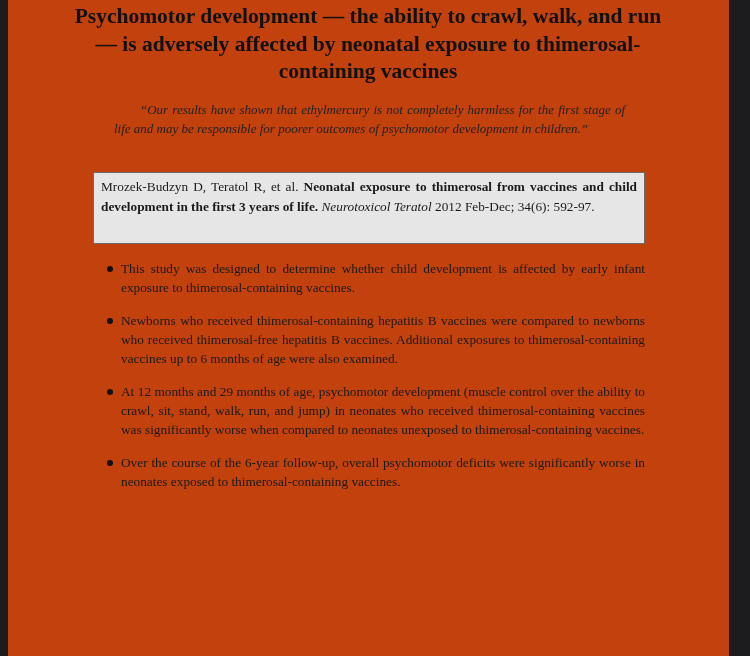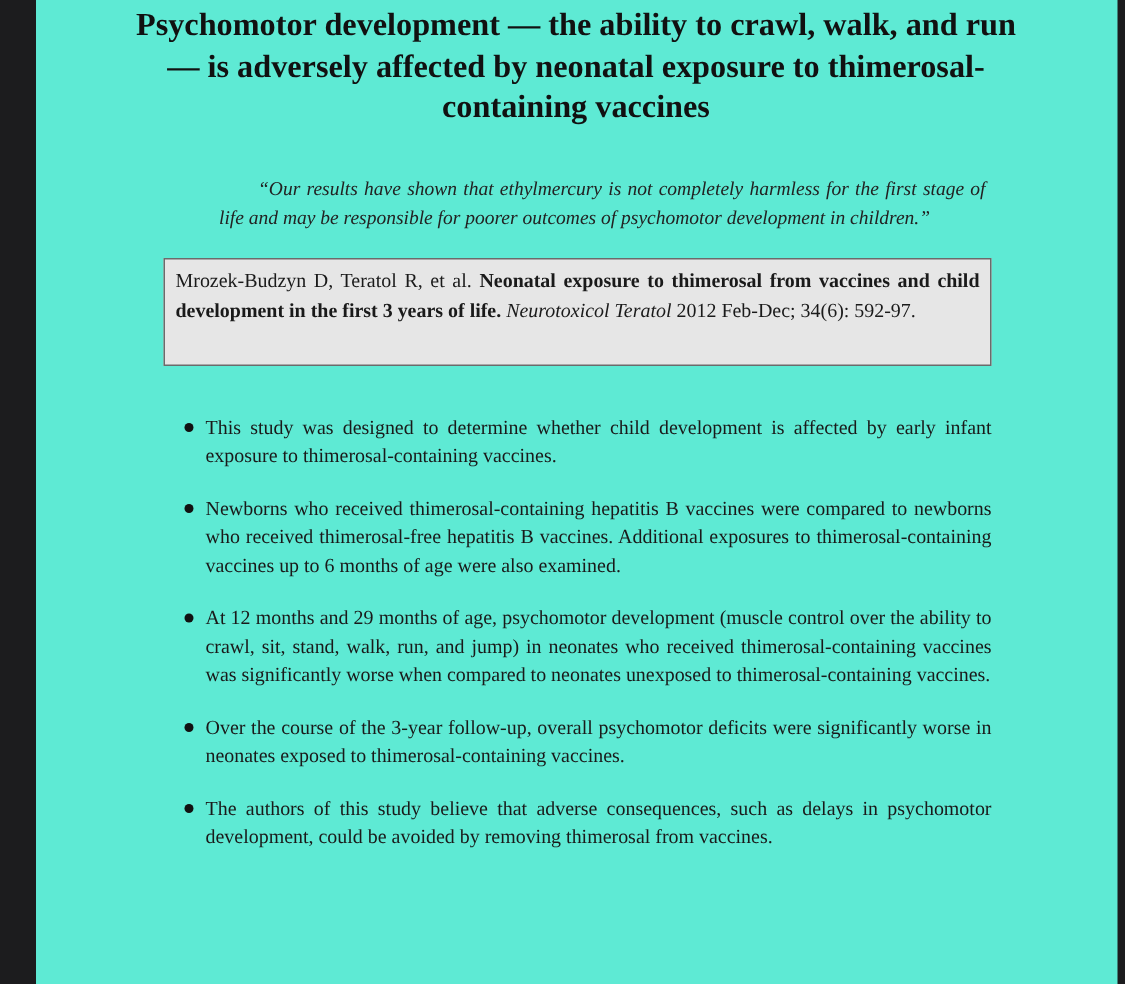--- a/index.html
+++ b/index.html
@@ -3,22 +3,22 @@
 <meta charset="utf-8">
 <style>
   html, body { margin: 0; padding: 0; }
   body {
     width: 750px; height: 656px; overflow: hidden;
     background: #1c1c1e;
     font-family: "Liberation Serif", "DejaVu Serif", serif;
     color: #1a1a1a;
   }
   .page {
-    position: absolute; left: 24px; top: 0; width: 721px; height: 656px;
-    background: #5eead4;
+    position: absolute; left: 8px; top: 0; width: 721px; height: 656px;
+    background: #c2410c;
   }
   .title {
     position: absolute; left: 60px; top: 3px; width: 600px;
     text-align: center; font-weight: bold; font-size: 21.5px; line-height: 27.5px;
     color: #111;
   }
   .quote {
     position: absolute; left: 106px; top: 101px; width: 511px;
     font-style: italic; font-size: 13px; line-height: 18.6px;
     text-align: justify; text-indent: 26px; color: #222;
@@ -32,34 +32,33 @@
   .citation b { font-weight: bold; }
   .citation i { font-style: italic; }
   .bullets {
     position: absolute; left: 97px; top: 259px; width: 540px;
     margin: 0; padding: 0; list-style: none;
   }
   .bullets li {
     position: relative; padding-left: 16px;
     font-size: 13.3px; line-height: 19px; text-align: justify; color: #1a1a1a;
     margin-bottom: 14px;
-    margin-top: 16px;
   }
   .bullet-dot {
     position: absolute; left: 2px; top: 6.5px; width: 6px; height: 6px;
     border-radius: 50%; background: #111;
   }
 </style>
 </head>
 <body>
 
 <div class="page">
   <h1 class="title" style="margin:0;">Psychomotor development — the ability to crawl, walk, and run — is adversely affected by neonatal exposure to thimerosal-containing vaccines</h1>
 
-  <p class="quote" style="margin:16px;">“Our results have shown that ethylmercury is not completely harmless for the first stage of life and may be responsible for poorer outcomes of psychomotor development in children.”</p>
+  <p class="quote" style="margin:0;">“Our results have shown that ethylmercury is not completely harmless for the first stage of life and may be responsible for poorer outcomes of psychomotor development in children.”</p>
 
   <div class="citation">
     <span>Mrozek-Budzyn D, Teratol R, et al.</span>
     <b>Neonatal exposure to thimerosal from vaccines and child development in the first 3 years of life.</b>
     <i>Neurotoxicol Teratol</i>
     <span>2012 Feb-Dec; 34(6): 592-97.</span>
   </div>
 
   <ul class="bullets">
     <li>
@@ -69,20 +68,16 @@
     <li>
       <span class="bullet-dot"></span>
       <span>Newborns who received thimerosal-containing hepatitis B vaccines were compared to newborns who received thimerosal-free hepatitis B vaccines. Additional exposures to thimerosal-containing vaccines up to 6 months of age were also examined.</span>
     </li>
     <li>
       <span class="bullet-dot"></span>
       <span>At 12 months and 29 months of age, psychomotor development (muscle control over the ability to crawl, sit, stand, walk, run, and jump) in neonates who received thimerosal-containing vaccines was significantly worse when compared to neonates unexposed to thimerosal-containing vaccines.</span>
     </li>
     <li>
       <span class="bullet-dot"></span>
-      <span>Over the course of the 3-year follow-up, overall psychomotor deficits were significantly worse in neonates exposed to thimerosal-containing vaccines.</span>
-    </li>
-    <li>
-      <span class="bullet-dot"></span>
-      <span>The authors of this study believe that adverse consequences, such as delays in psychomotor development, could be avoided by removing thimerosal from vaccines.</span>
+      <span>Over the course of the 6-year follow-up, overall psychomotor deficits were significantly worse in neonates exposed to thimerosal-containing vaccines.</span>
     </li>
   </ul>
 </div>
 
 </body></html>

